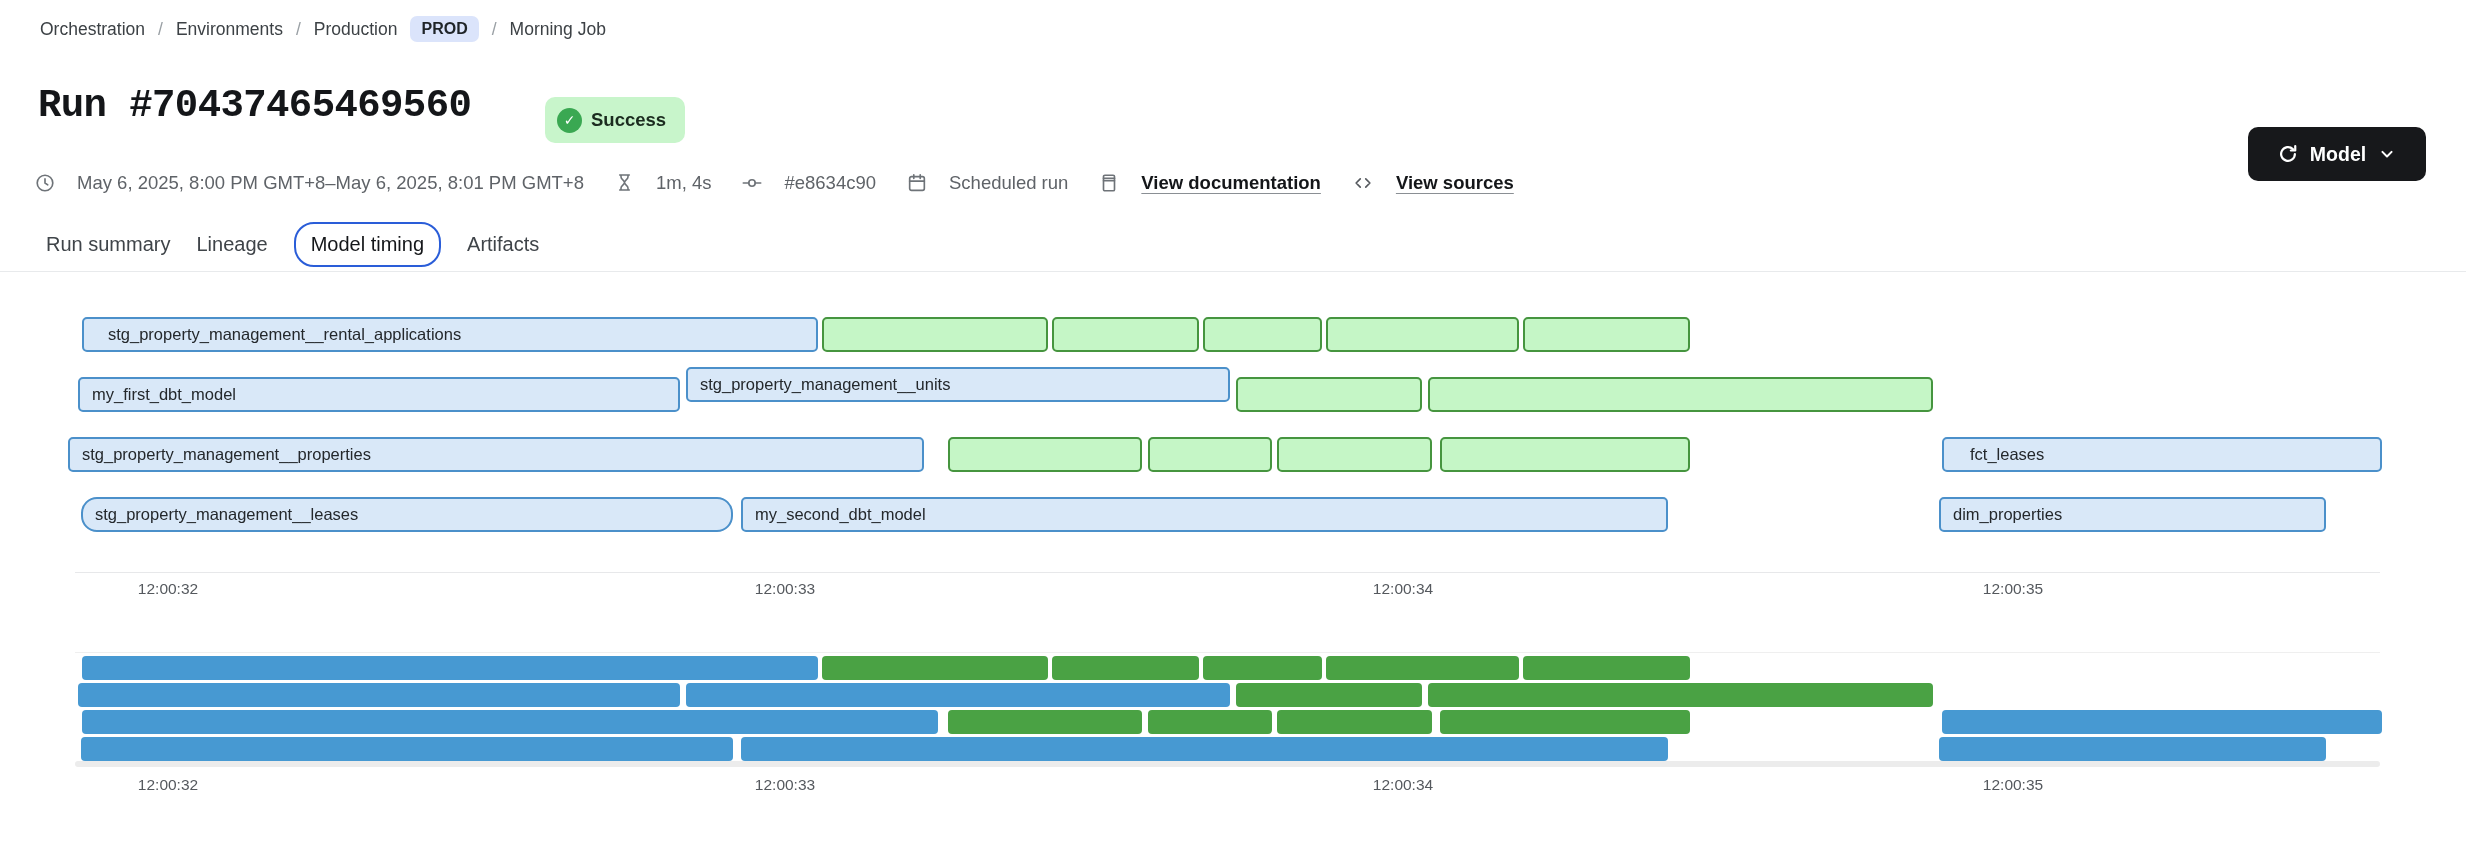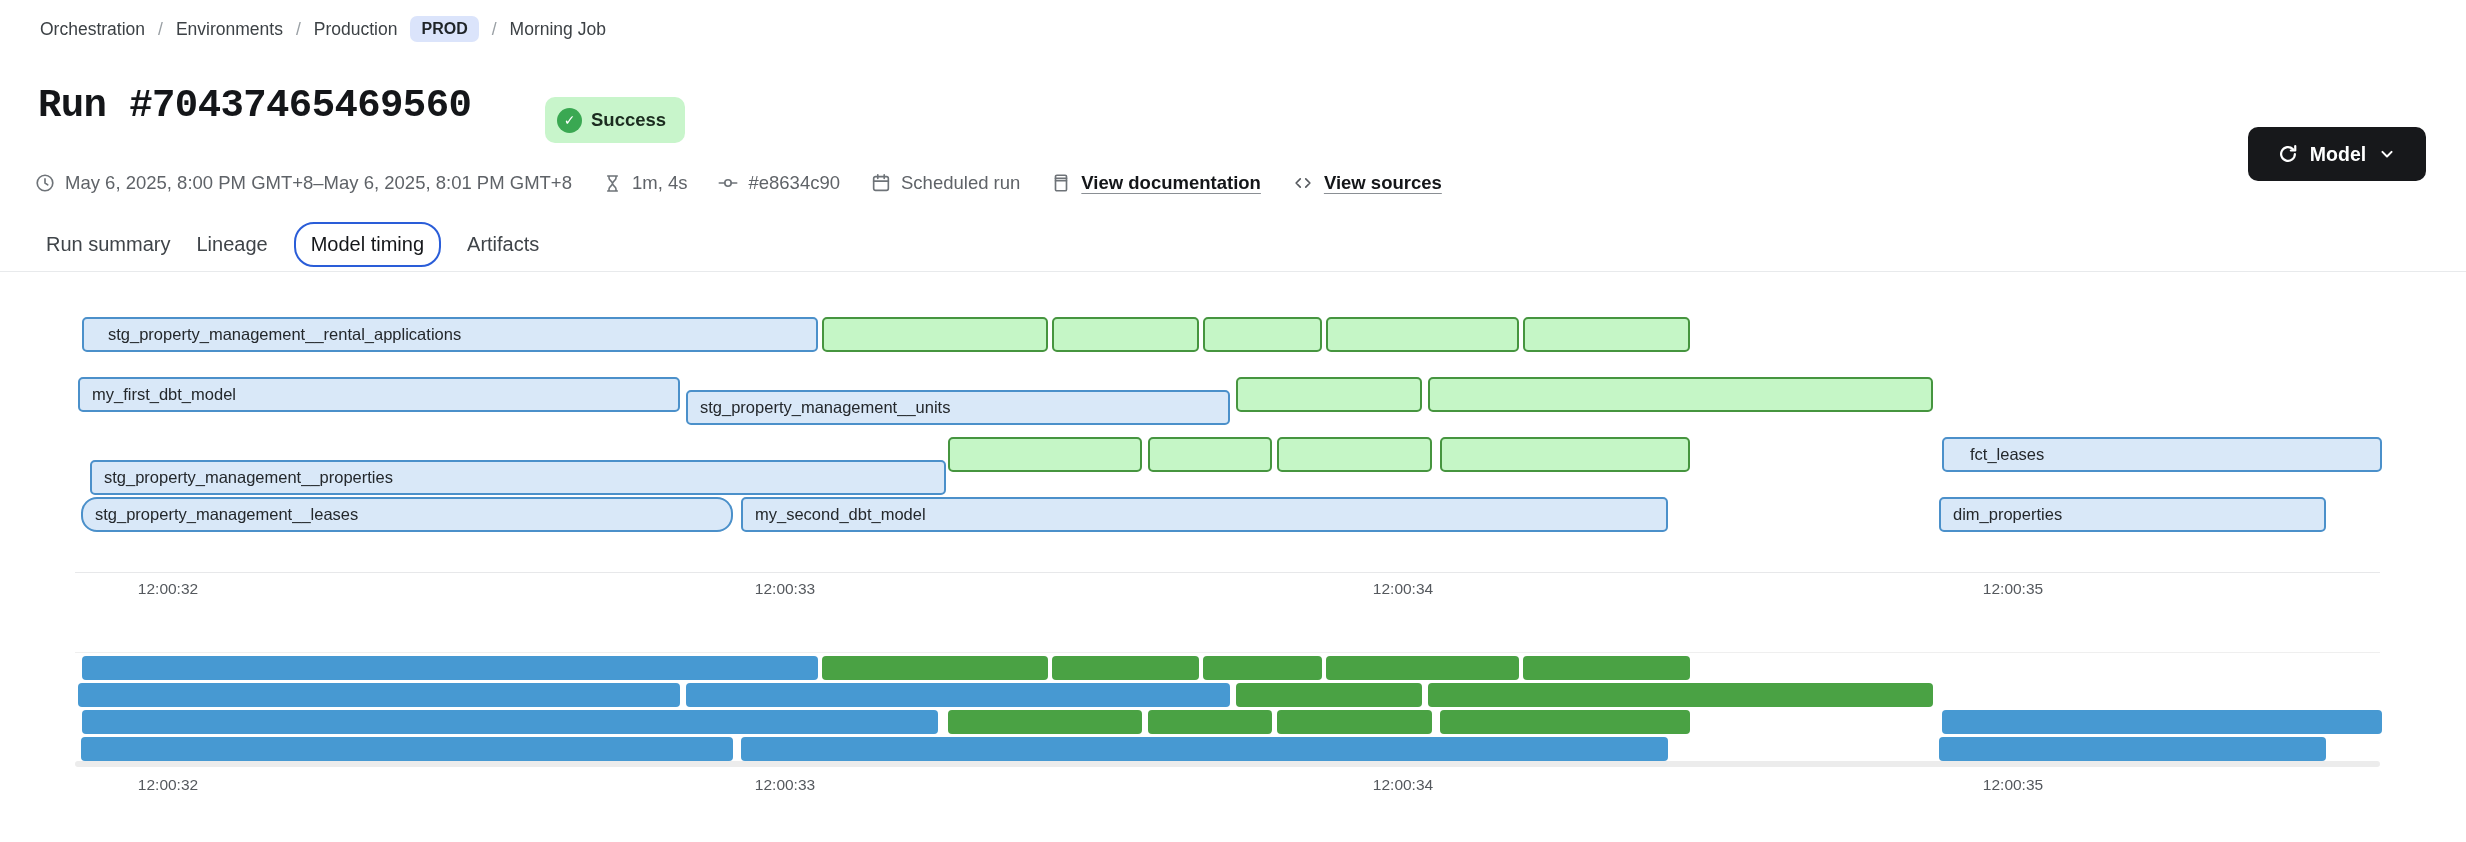--- a/index.html
+++ b/index.html
@@ -18,21 +18,21 @@
 
   
   .page-title{position:absolute;left:38px;top:84px;margin:0;font-size:39px;font-weight:700;letter-spacing:-0.6px;color:#141619;font-family:Liberation Mono, monospace;}
   .status-badge{position:absolute;left:545px;top:97px;height:46px;padding:0 19px 0 12px;background:#c8f5cb;border-radius:10px;display:inline-flex;align-items:center;gap:9px;font-size:18.5px;font-weight:700;color:#1b2b1f;}
   .check-circle{width:25px;height:25px;border-radius:50%;background:#3aa852;color:#fff;display:flex;align-items:center;justify-content:center;font-size:14px;font-weight:400;}
   .rerun{position:absolute;left:2248px;top:127px;width:178px;height:54px;background:#17181b;border:none;border-radius:10px;color:#fff;display:flex;align-items:center;justify-content:center;gap:11px;font-size:19.5px;font-weight:700;font-family:inherit;cursor:pointer;}
   .rerun svg{display:block;}
 
   
   .meta-row{position:absolute;left:34px;top:172px;display:flex;align-items:center;gap:30px;font-size:18.5px;color:#5f6368;}
-  .meta-item{display:inline-flex;align-items:center;gap:9px;white-space:nowrap;}
+  .meta-item{display:inline-flex;gap:21px;white-space:nowrap;}
   .meta-item svg{display:block;stroke:#6e7378;fill:none;stroke-width:1.8;stroke-linecap:round;stroke-linejoin:round;}
   .meta-link{color:#141619;font-weight:700;text-decoration:underline;text-underline-offset:4px;text-decoration-color:#8a8f94;cursor:pointer;}
   .code-glyph svg{stroke:#55595e;}
 
   
   .tabs{position:absolute;left:46px;top:220px;display:flex;align-items:center;gap:26px;font-size:20px;color:#3f4449;height:48px;}
   .tab{cursor:pointer;white-space:nowrap;}
   .tab.active{border:2px solid #2a5dd8;border-radius:20px;padding:9px 15px;color:#141619;font-weight:500;}
   .tabs-divider{position:absolute;left:0;top:271px;width:2466px;height:1px;background:#e8eaec;}
 
@@ -159,26 +159,26 @@
         <span>stg_property_management__rental_applications</span>
       </div>
       <div class="gbar test" style="left: 822px; width: 226px; top: 317px; height: 35px;"></div>
       <div class="gbar test" style="left: 1052px; width: 147px; top: 317px; height: 35px;"></div>
       <div class="gbar test" style="left: 1203px; width: 119px; top: 317px; height: 35px;"></div>
       <div class="gbar test" style="left: 1326px; width: 193px; top: 317px; height: 35px;"></div>
       <div class="gbar test" style="left: 1523px; width: 167px; top: 317px; height: 35px;"></div>
       <div class="gbar model" style="left: 78px; width: 602px; top: 377px; height: 35px;">
         <span>my_first_dbt_model</span>
       </div>
-      <div class="gbar model" style="left: 686px; width: 544px; top: 390px; height: 35px;">
+      <div class="gbar model" style="left: 686px; width: 544px; top: 367px; height: 35px;">
         <span>stg_property_management__units</span>
       </div>
       <div class="gbar test" style="left: 1236px; width: 186px; top: 377px; height: 35px;"></div>
       <div class="gbar test" style="left: 1428px; width: 505px; top: 377px; height: 35px;"></div>
-      <div class="gbar model" style="left: 90px; width: 856px; top: 437px; height: 35px; margin-top: 23px;">
+      <div class="gbar model" style="left: 68px; width: 856px; top: 437px; height: 35px;">
         <span>stg_property_management__properties</span>
       </div>
       <div class="gbar test" style="left: 948px; width: 194px; top: 437px; height: 35px;"></div>
       <div class="gbar test" style="left: 1148px; width: 124px; top: 437px; height: 35px;"></div>
       <div class="gbar test" style="left: 1277px; width: 155px; top: 437px; height: 35px;"></div>
       <div class="gbar test" style="left: 1440px; width: 250px; top: 437px; height: 35px;"></div>
       <div class="gbar model" style="left: 1942px; width: 440px; top: 437px; height: 35px; padding-left: 14px;">
         <span>fct_leases</span>
       </div>
       <div class="gbar model" style="left: 81px; width: 652px; top: 497px; height: 35px; border-radius: 16px;">

